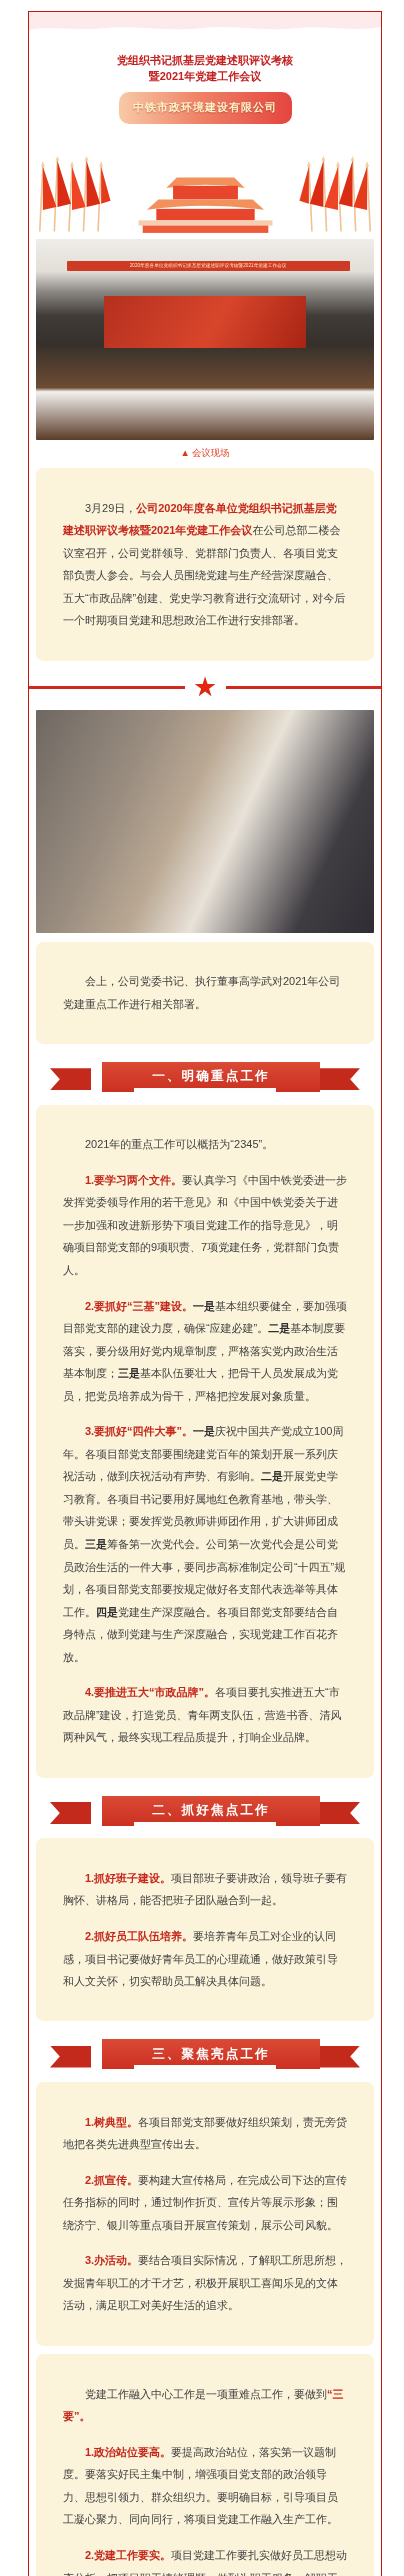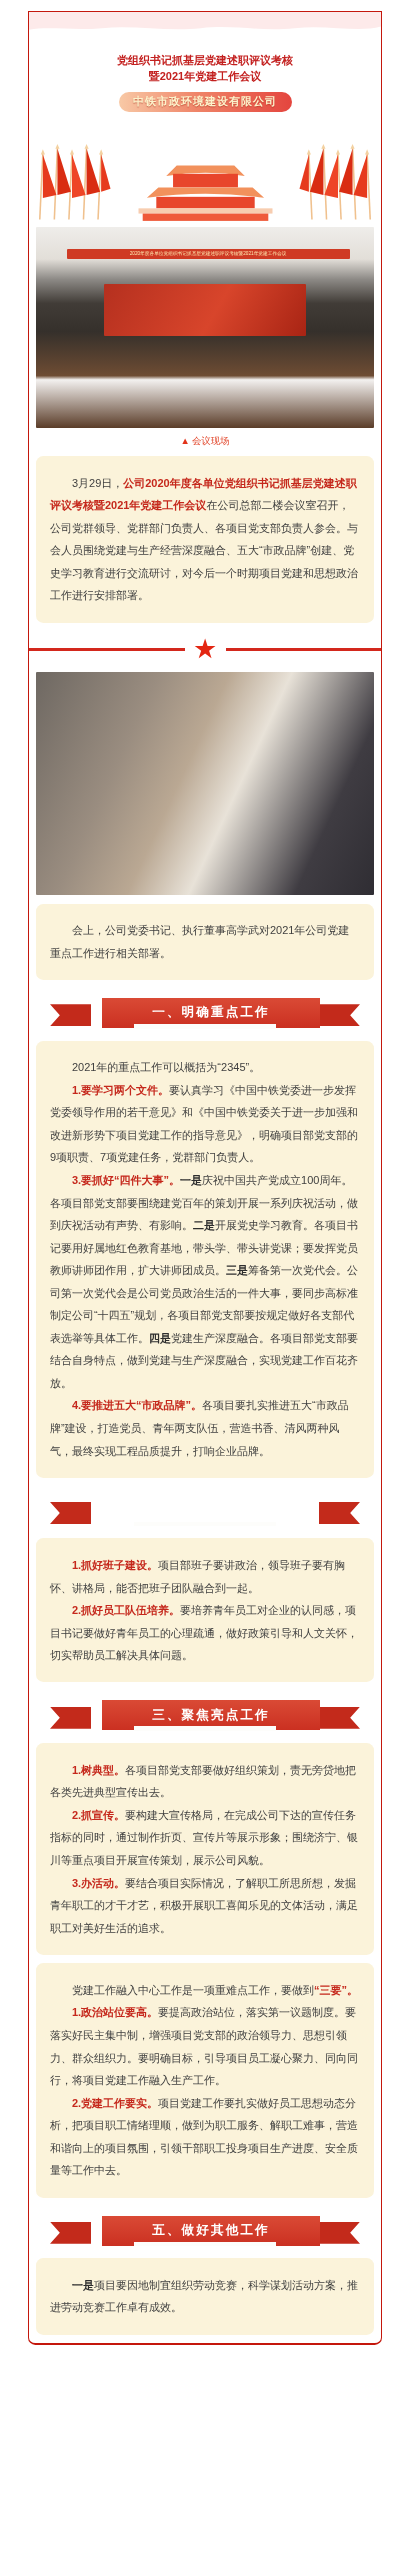--- a/index.html
+++ b/index.html
@@ -13,21 +13,21 @@
     overflow:hidden;
     position:relative;
   }
   
   .wave-band{display:block;width:100%;height:24px;}
   .title{
     text-align:center;color:#c3201f;font-weight:bold;
     font-size:11px;line-height:1.5;margin:15.7px 5.2px 7.3px;
   }
   .badge{
-    margin:5.2px auto 0;width:173px;height:20px;border-radius:10px;
+    margin:5.2px auto 0;width:173px;height:32px;border-radius:10px;
     background:linear-gradient(90deg,#f8c9a6 0%,#ef8468 45%,#e4453e 100%);
     display:flex;align-items:center;justify-content:center;
     color:#fdf3cb;font-weight:bold;font-size:11px;letter-spacing:1px;
     text-shadow:0 0.5px 1px rgba(150,30,10,.45);
   }
   
   .decor-row{
     margin-top:30px;height:79px;position:relative;
     display:flex;align-items:flex-end;justify-content:space-between;
     padding:0 3.1px;
@@ -48,21 +48,21 @@
   .photo-speaker1{height:223px;background:linear-gradient(115deg,#6e6862 0%,#9a8d80 28%,#baa893 44%,#e8e2d8 58%,#3f3c42 82%,#2f2d33 100%);}
   .caption{
     text-align:center;color:#e2492e;font-size:9.4px;margin:3.1px 0 7.3px;font-family:Liberation Serif, serif;
   }
   .caption .tri{color:#e2331a;margin-right:2.1px;}
   
   .box{
     margin:8.4px 7.3px;background:#fbf3da;border-radius:7.3px;
     padding:15.7px 13.6px;color:#3f3f3f;font-size:11px;line-height:2.05;
   }
-  .box p{margin:0;text-indent:2em;}
+  .box p{margin:13px;text-indent:2em;}
   .seg-n{color:#3f3f3f;}
   .seg-b{font-weight:bold;color:#2e2e2e;}
   .seg-r{font-weight:bold;color:#c5281c;}
   
   .star-divider{display:flex;align-items:center;margin:14.7px 0 10.5px;}
   .star-divider .line{flex:1;height:2.1px;background:#d3281d;}
   .star-divider .star{color:#e32612;font-size:27px;line-height:.9;margin:0 8.4px;}
   
   .ribbon{position:relative;height:30px;margin:18px 21px 12.6px;}
   .ribbon .tail{position:absolute;top:6.3px;width:41px;height:22px;background:#c32a1b;}
@@ -173,27 +173,29 @@
 
   <div class="ribbon">
     <div class="tail left"></div>
     <div class="tail right"></div>
     <div class="band">一、明确重点工作</div>
     <div class="under"></div>
   </div>
   <div class="box">
     <p><span class="seg-n">2021年的重点工作可以概括为“2345”。</span></p>
     <p><span class="seg-r">1.要学习两个文件。</span><span class="seg-n">要认真学习《中国中铁党委进一步发挥党委领导作用的若干意见》和《中国中铁党委关于进一步加强和改进新形势下项目党建工作的指导意见》，明确项目部党支部的9项职责、7项党建任务，党群部门负责人。</span></p>
+    <p><span class="seg-r">2.要抓好“三基”建设。</span><span class="seg-b">一是</span><span class="seg-n">基本组织要健全，要加强项目部党支部的建设力度，确保“应建必建”。</span><span class="seg-b">二是</span><span class="seg-n">基本制度要落实，要分级用好党内规章制度，严格落实党内政治生活基本制度；</span><span class="seg-b">三是</span><span class="seg-n">基本队伍要壮大，把骨干人员发展成为党员，把党员培养成为骨干，严格把控发展对象质量。</span></p>
     <p><span class="seg-r">3.要抓好“四件大事”。</span><span class="seg-b">一是</span><span class="seg-n">庆祝中国共产党成立100周年。各项目部党支部要围绕建党百年的策划开展一系列庆祝活动，做到庆祝活动有声势、有影响。</span><span class="seg-b">二是</span><span class="seg-n">开展党史学习教育。各项目书记要用好属地红色教育基地，带头学、带头讲党课；要发挥党员教师讲师团作用，扩大讲师团成员。</span><span class="seg-b">三是</span><span class="seg-n">筹备第一次党代会。公司第一次党代会是公司党员政治生活的一件大事，要同步高标准制定公司“十四五”规划，各项目部党支部要按规定做好各支部代表选举等具体工作。</span><span class="seg-b">四是</span><span class="seg-n">党建生产深度融合。各项目部党支部要结合自身特点，做到党建与生产深度融合，实现党建工作百花齐放。</span></p>
     <p><span class="seg-r">4.要推进五大“市政品牌”。</span><span class="seg-n">各项目要扎实推进五大“市政品牌”建设，打造党员、青年两支队伍，营造书香、清风两种风气，最终实现工程品质提升，打响企业品牌。</span></p>
   </div>
 
   <div class="ribbon">
     <div class="tail left"></div>
     <div class="tail right"></div>
+    <div class="band">二、抓好焦点工作</div>
     <div class="under"></div>
   </div>
   <div class="box">
     <p><span class="seg-r">1.抓好班子建设。</span><span class="seg-n">项目部班子要讲政治，领导班子要有胸怀、讲格局，能否把班子团队融合到一起。</span></p>
     <p><span class="seg-r">2.抓好员工队伍培养。</span><span class="seg-n">要培养青年员工对企业的认同感，项目书记要做好青年员工的心理疏通，做好政策引导和人文关怀，切实帮助员工解决具体问题。</span></p>
   </div>
 
   <div class="ribbon">
     <div class="tail left"></div>
     <div class="tail right"></div>

